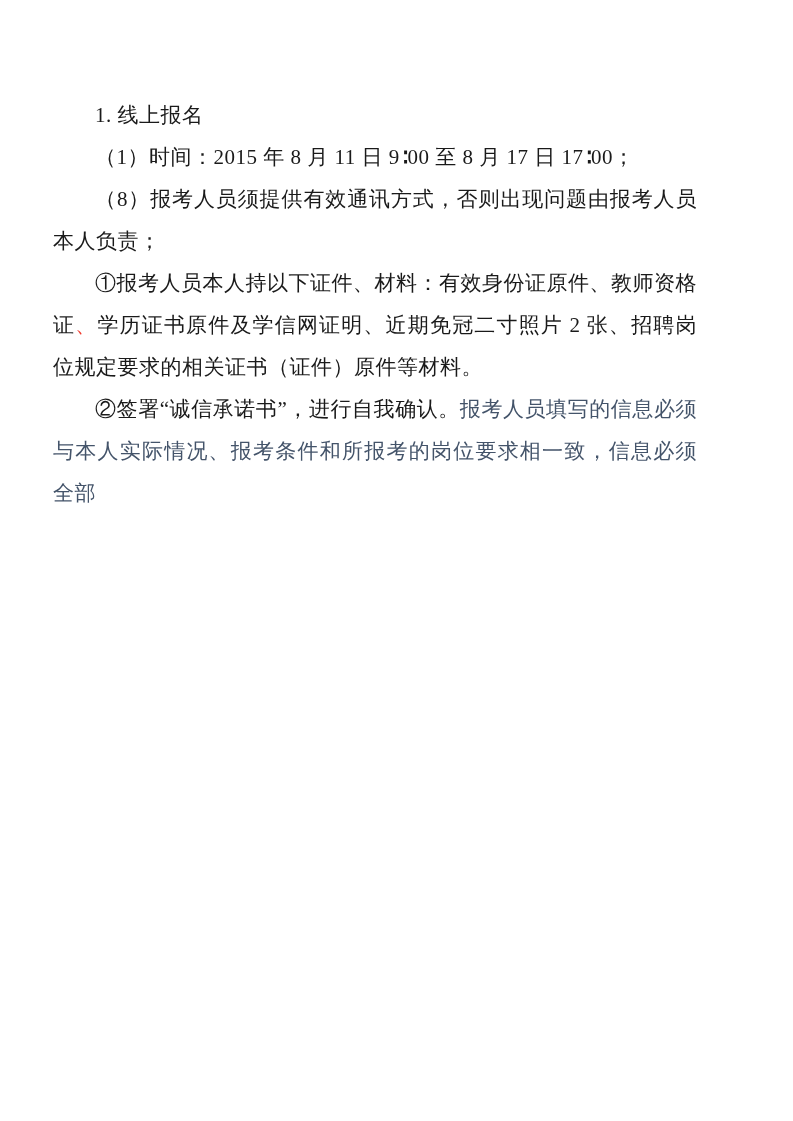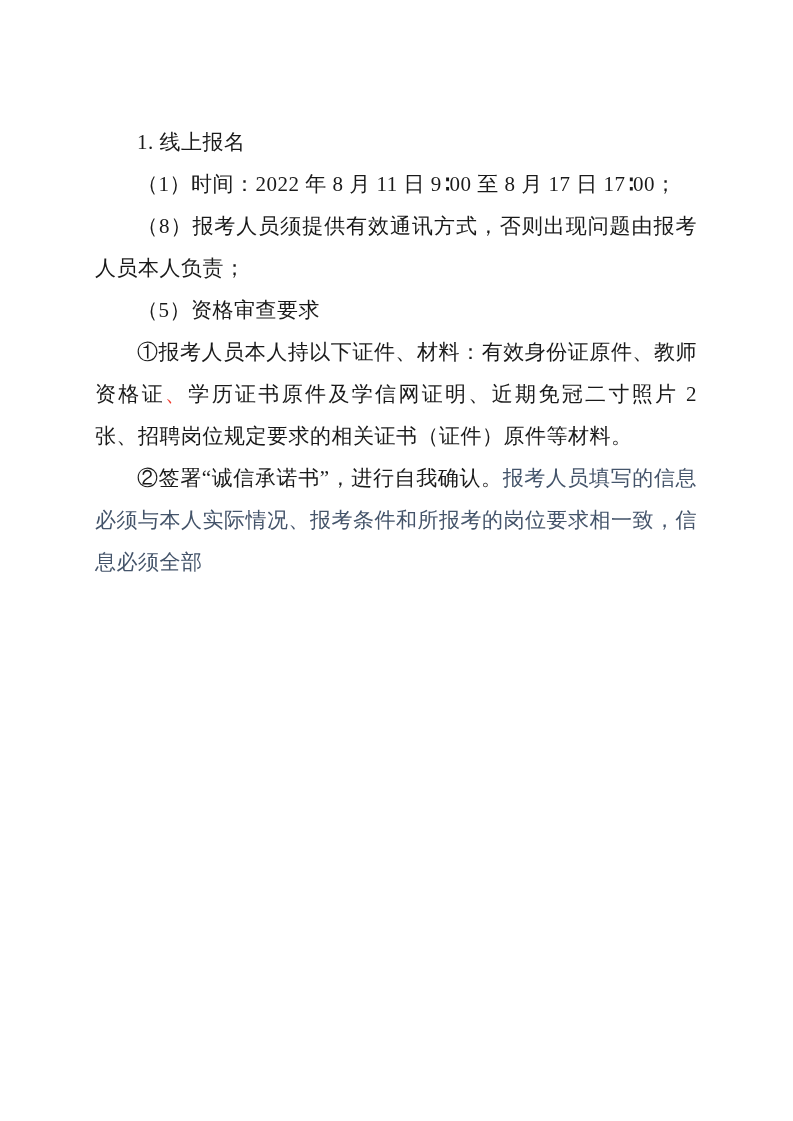--- a/index.html
+++ b/index.html
@@ -14,40 +14,38 @@
     width:793px;height:1121px;
     font-family:"Liberation Serif","DejaVu Serif",serif;
   }
   .page{
     width:793px;height:1121px;
     background:var(--page-bg);
     overflow:hidden;
     position:relative;
   }
   .doc{
-    padding:94px 96px 0 95px;
+    padding:94px 96px 0 53px;
     color:var(--body-color);
-    margin-top:27px;
   }
   .doc p{
     font-size:21px;
     line-height:42px;
     text-align:justify;
     text-indent:2em;
     letter-spacing:0.5px;
     word-break:break-word;
   }
   .run-red{color:var(--red-color);}
   .run-blue{color:var(--blue-color);}
 </style>
 </head>
 <body>
 
 <div class="page">
   <div class="doc">
     <p><span>1. 线上报名</span></p>
-    <p><span>（1）时间：2022 年 8 月 11 日 9∶00 至 8 月 17 日 17∶00；</span></p>
+    <p><span>（1）时间：2015 年 8 月 11 日 9∶00 至 8 月 17 日 17∶00；</span></p>
     <p><span>（8）报考人员须提供有效通讯方式，否则出现问题由报考人员本人负责；</span></p>
-    <p><span>（5）资格审查要求</span></p>
     <p><span>①报考人员本人持以下证件、材料：有效身份证原件、教师资格证</span><span class="run-red">、</span><span>学历证书原件及学信网证明、近期免冠二寸照片 2 张、招聘岗位规定要求的相关证书（证件）原件等材料。</span></p>
     <p><span>②签署“诚信承诺书”，进行自我确认。</span><span class="run-blue">报考人员填写的信息必须与本人实际情况、报考条件和所报考的岗位要求相一致，信息必须全部</span></p>
   </div>
 </div>
 
 </body></html>

